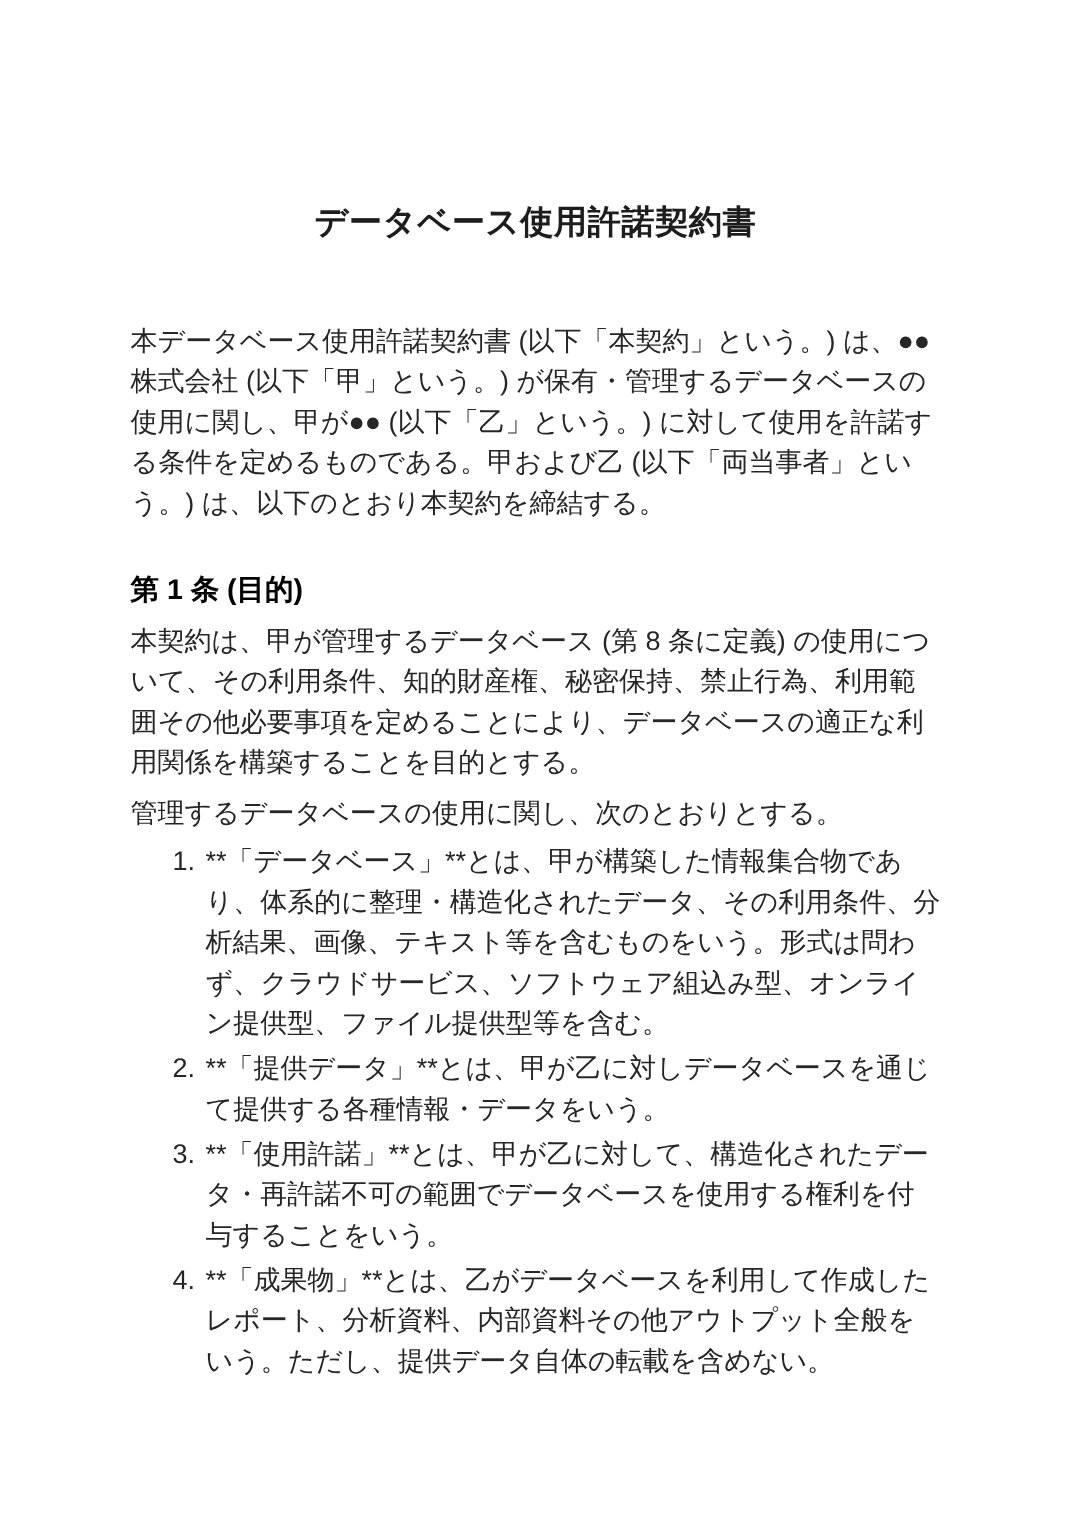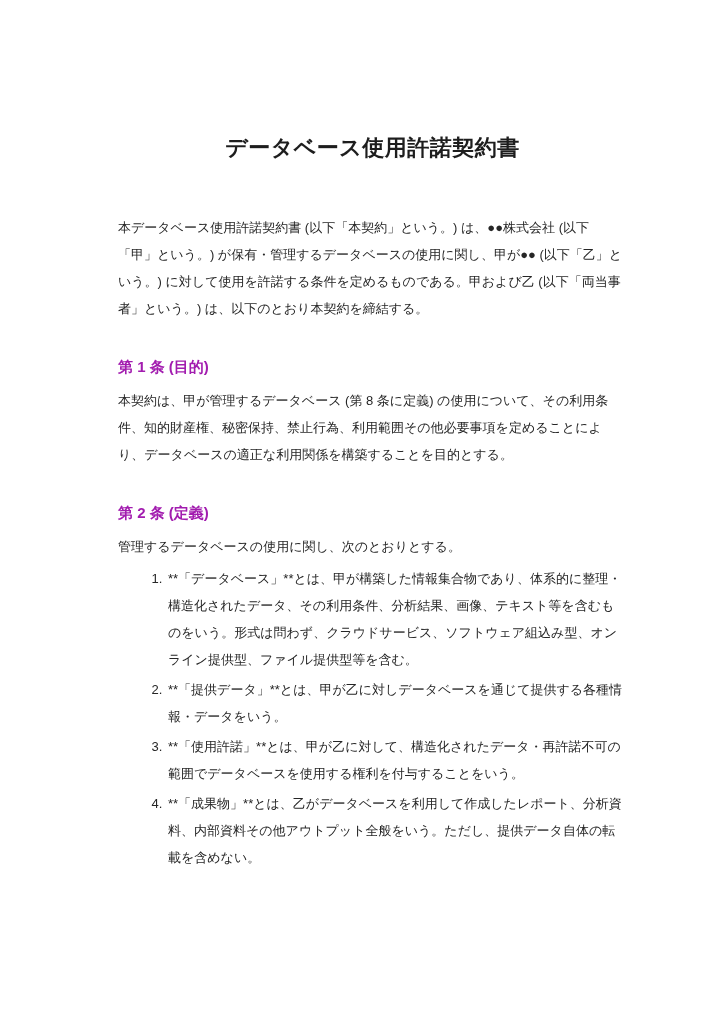--- a/index.html
+++ b/index.html
@@ -7,53 +7,53 @@
     padding: 0;
     background: #ffffff;
   }
   .page {
     position: relative;
     width: 724px;
     height: 1024px;
     margin: 0 auto;
     background: #ffffff;
     box-sizing: border-box;
-    padding: 131px 97px 0 118px;
+    padding: 131px 97px 0 87px;
     overflow: hidden;
     font-family: "Liberation Sans", "DejaVu Sans", sans-serif;
     color: #262626;
   }
   .doc-title {
     margin: 0;
     font-size: 22px;
     line-height: 33px;
     font-weight: 700;
     text-align: center;
     color: #1d1d1d;
     letter-spacing: 0.5px;
   }
   .body-text {
-    font-size: 13px;
+    font-size: 18px;
     line-height: 27px;
     font-weight: 400;
     text-align: left;
     color: #262626;
   }
   p.intro {
     margin: 50px 0 0 0;
   }
   .article {
     margin: 0;
   }
   .article-heading {
     margin: 31px 0 0 0;
-    font-size: 15px;
+    font-size: 19px;
     line-height: 27px;
     font-weight: 700;
-    color: #a21caf;
+    color: #000000;
   }
   .article-body {
     margin: 7px 0 0 0;
   }
   ol.definitions {
     margin: 5px 0 0 0;
     padding: 0 0 0 48px;
   }
   ol.definitions li {
     margin: 0 0 3px 0;
@@ -68,21 +68,20 @@
   <h1 class="doc-title">データベース使用許諾契約書</h1>
 
   <p class="intro body-text">本データベース使用許諾契約書 (以下「本契約」という。) は、●●株式会社 (以下「甲」という。) が保有・管理するデータベースの使用に関し、甲が●● (以下「乙」という。) に対して使用を許諾する条件を定めるものである。甲および乙 (以下「両当事者」という。) は、以下のとおり本契約を締結する。</p>
 
   <section class="article">
     <h2 class="article-heading">第 1 条 (目的)</h2>
     <p class="article-body body-text">本契約は、甲が管理するデータベース (第 8 条に定義) の使用について、その利用条件、知的財産権、秘密保持、禁止行為、利用範囲その他必要事項を定めることにより、データベースの適正な利用関係を構築することを目的とする。</p>
   </section>
 
   <section class="article">
-    <h2 class="article-heading">第 2 条 (定義)</h2>
     <p class="article-body body-text">管理するデータベースの使用に関し、次のとおりとする。</p>
 
     <ol class="definitions body-text">
       <li>**「データベース」**とは、甲が構築した情報集合物であり、体系的に整理・構造化されたデータ、その利用条件、分析結果、画像、テキスト等を含むものをいう。形式は問わず、クラウドサービス、ソフトウェア組込み型、オンライン提供型、ファイル提供型等を含む。</li>
       <li>**「提供データ」**とは、甲が乙に対しデータベースを通じて提供する各種情報・データをいう。</li>
       <li>**「使用許諾」**とは、甲が乙に対して、構造化されたデータ・再許諾不可の範囲でデータベースを使用する権利を付与することをいう。</li>
       <li>**「成果物」**とは、乙がデータベースを利用して作成したレポート、分析資料、内部資料その他アウトプット全般をいう。ただし、提供データ自体の転載を含めない。</li>
     </ol>
   </section>
 

